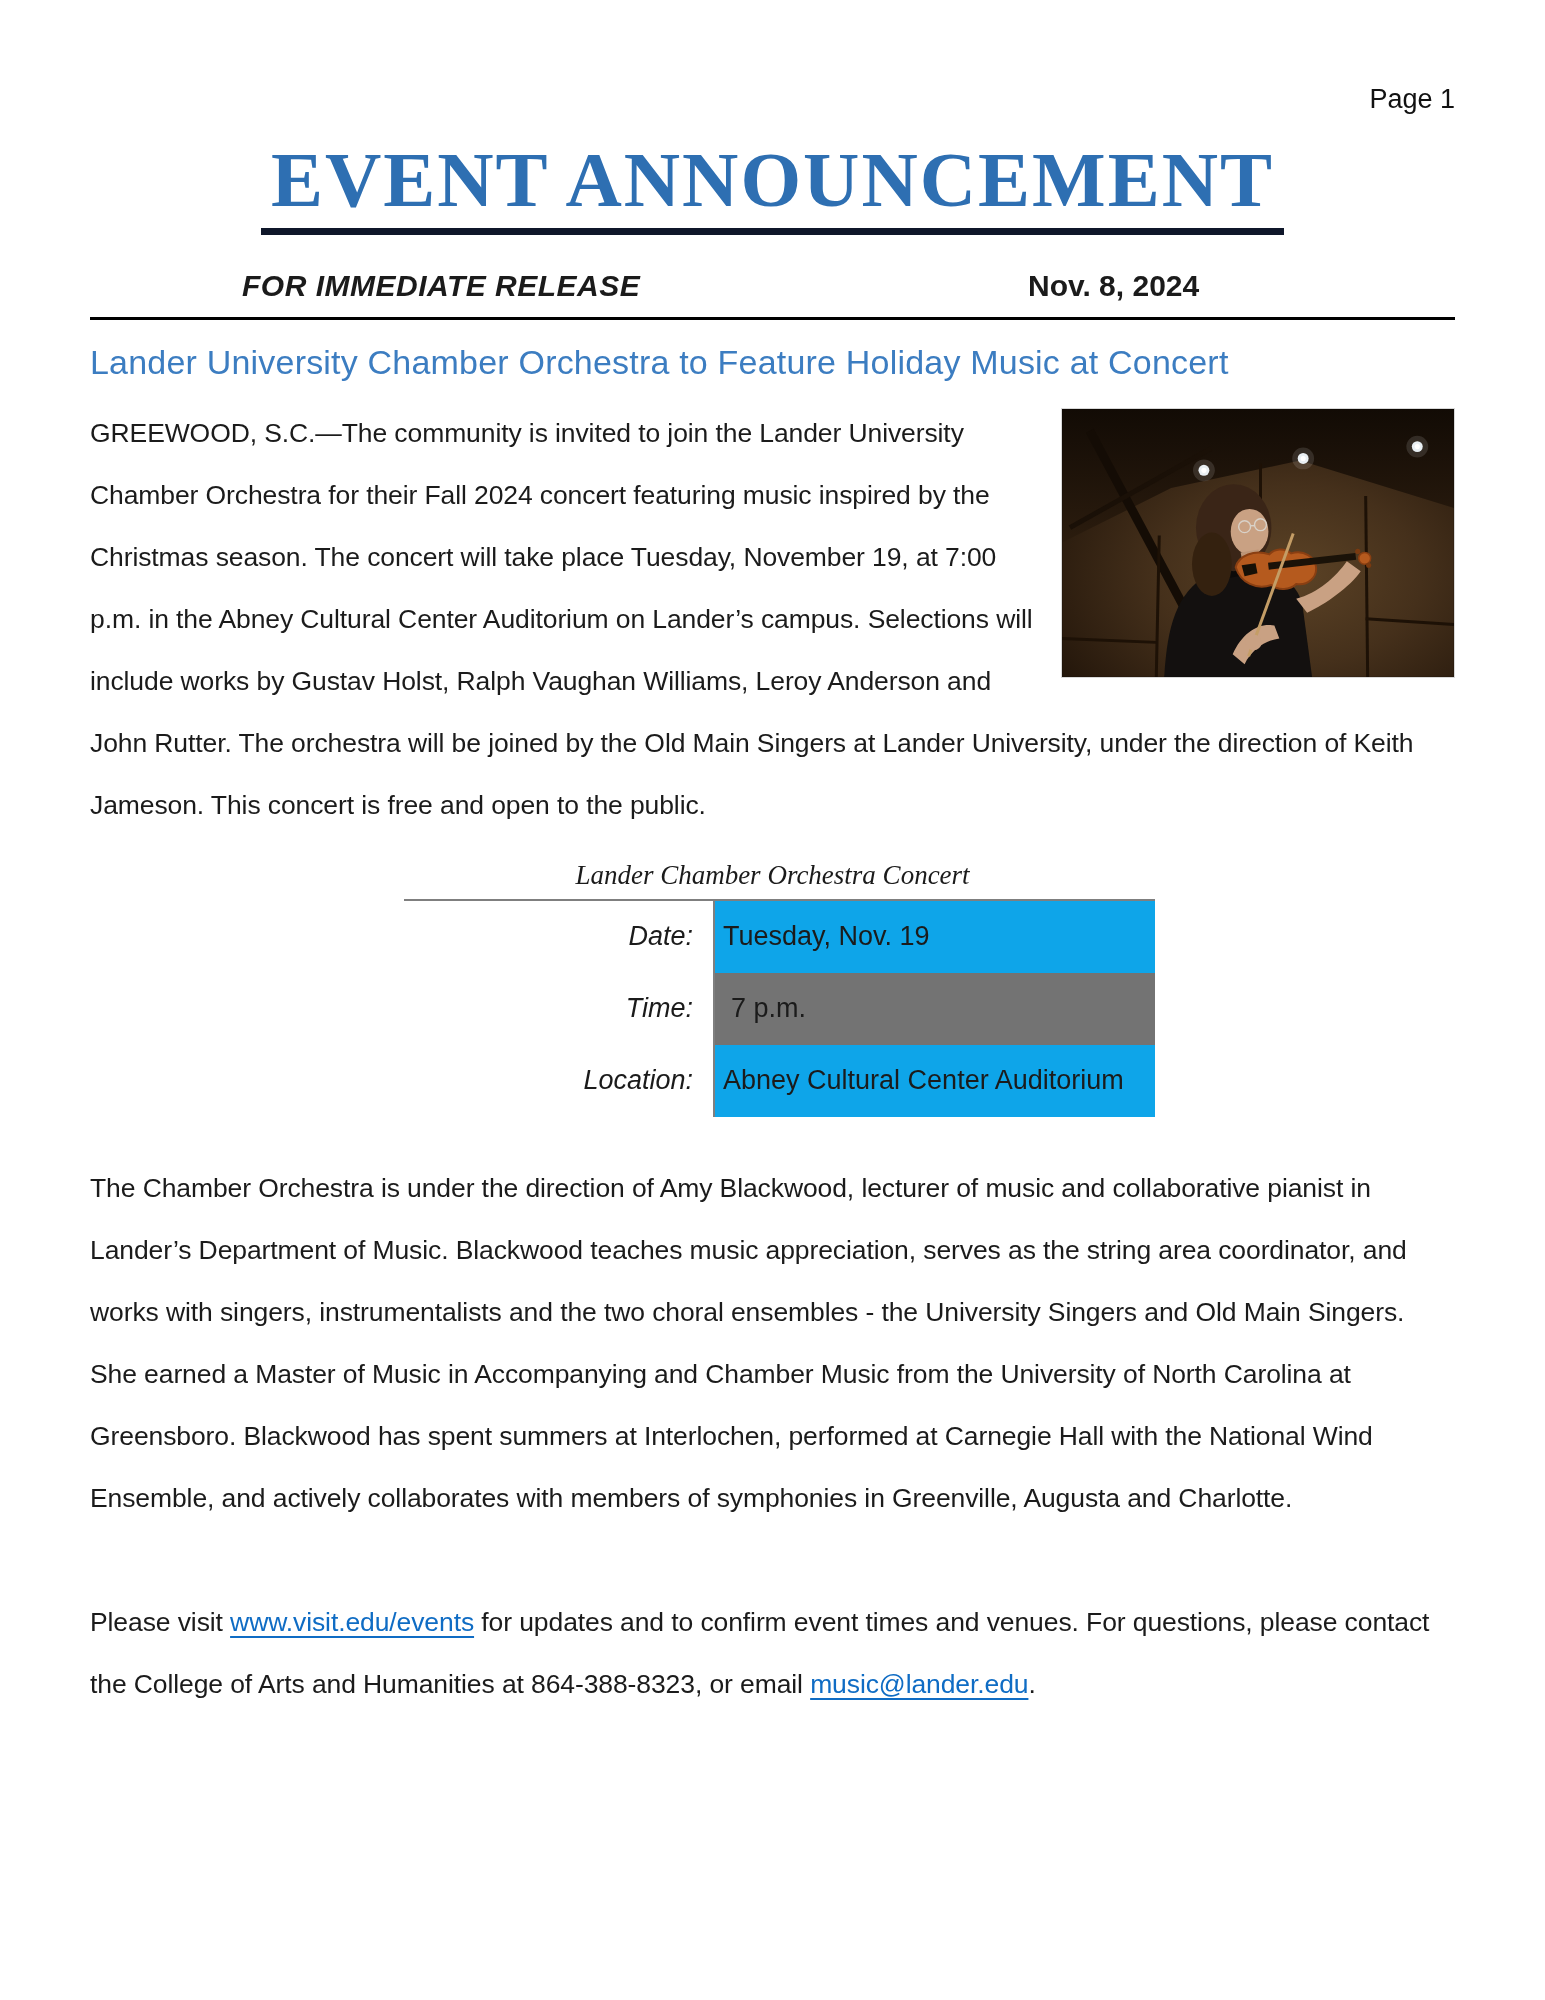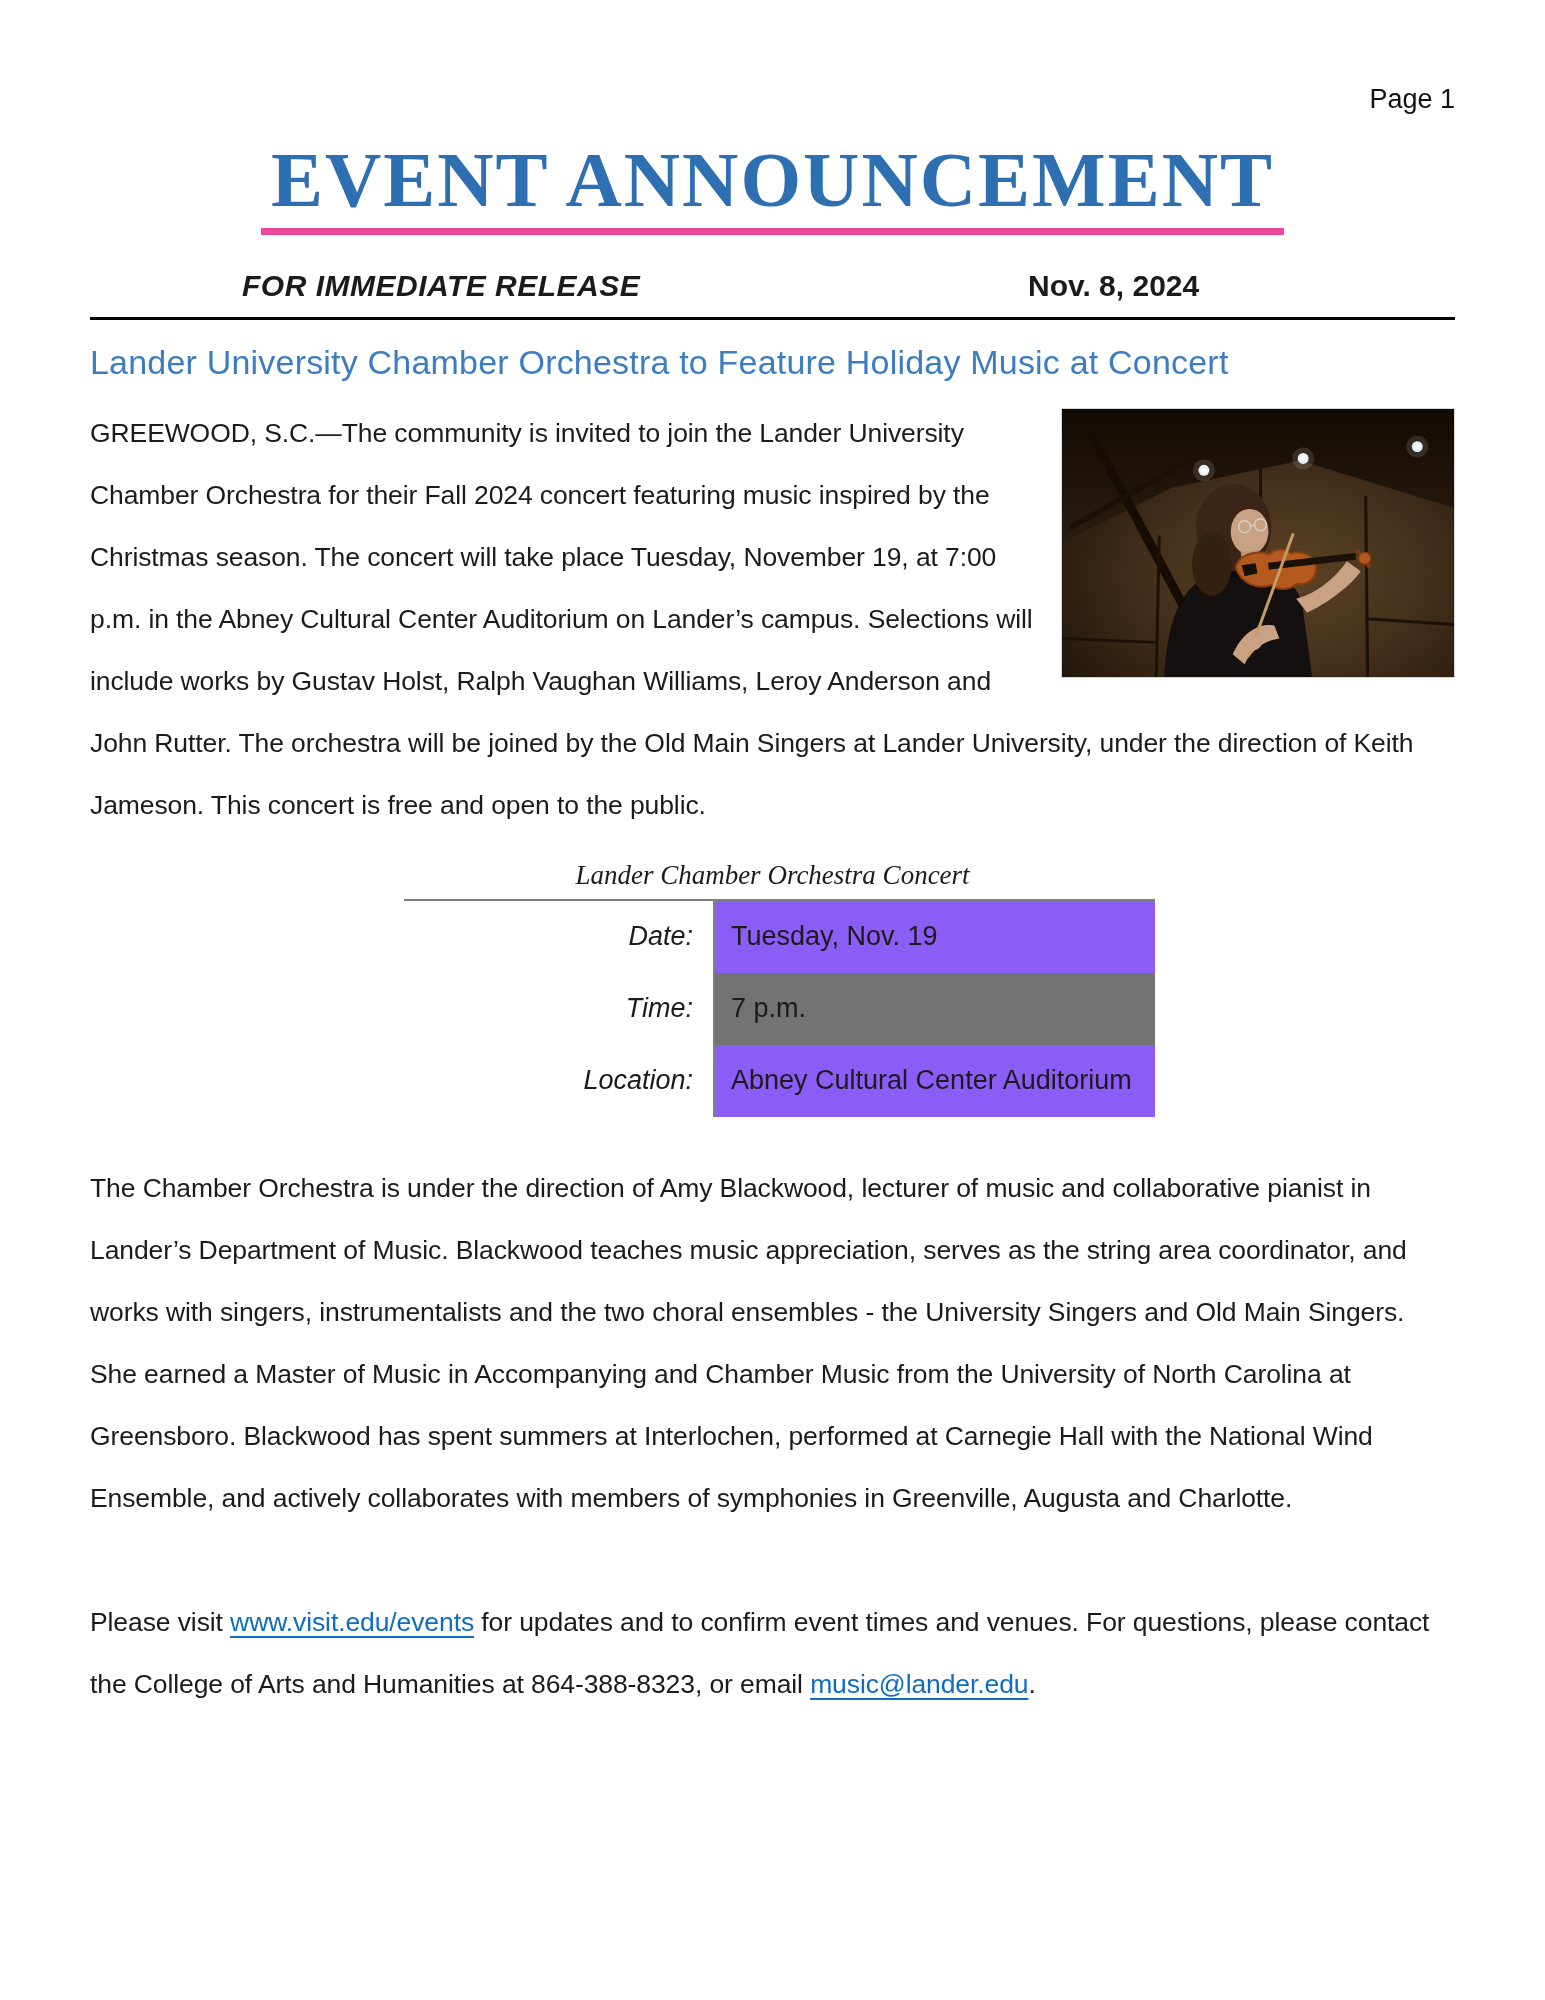--- a/index.html
+++ b/index.html
@@ -22,21 +22,21 @@
     color: #111;
   }
   .title-wrap { text-align: center; margin-top: 26px; }
   .doc-title {
     display: inline-block;
     font-family: "Liberation Serif", serif;
     font-weight: bold;
     font-size: 78px;
     letter-spacing: 2px;
     color: #2e6fb2;
-    border-bottom: 7px solid #ec4899;
+    border-bottom: 7px solid #0f172a;
     padding: 0 10px 9px 10px;
     line-height: 1.0;
     white-space: nowrap;
   }
   .release-row {
     position: relative;
     margin-top: 34px;
     height: 48px;
     border-bottom: 3px solid #000;
     font-size: 30px;
@@ -100,21 +100,21 @@
     text-align: right;
     font-style: italic;
     padding-right: 20px;
     background: #ffffff;
   }
   .event-table .value-cell {
     border-left: 2px solid #7f7f7f;
     padding-left: 16px;
     background: #737373;
   }
-  .event-table tr.shaded .value-cell { background: #8b5cf6; }
+  .event-table tr.shaded .value-cell { background: #0ea5e9; padding-left: 8px; }
   .bio-par { margin-top: 40px; }
   .contact-par { margin-top: 62px; }
   .doc-link {
     color: #0f6cc4;
     text-decoration: underline;
     text-decoration-thickness: 2px;
     text-underline-offset: 5px;
     cursor: pointer;
   }
 </style>

